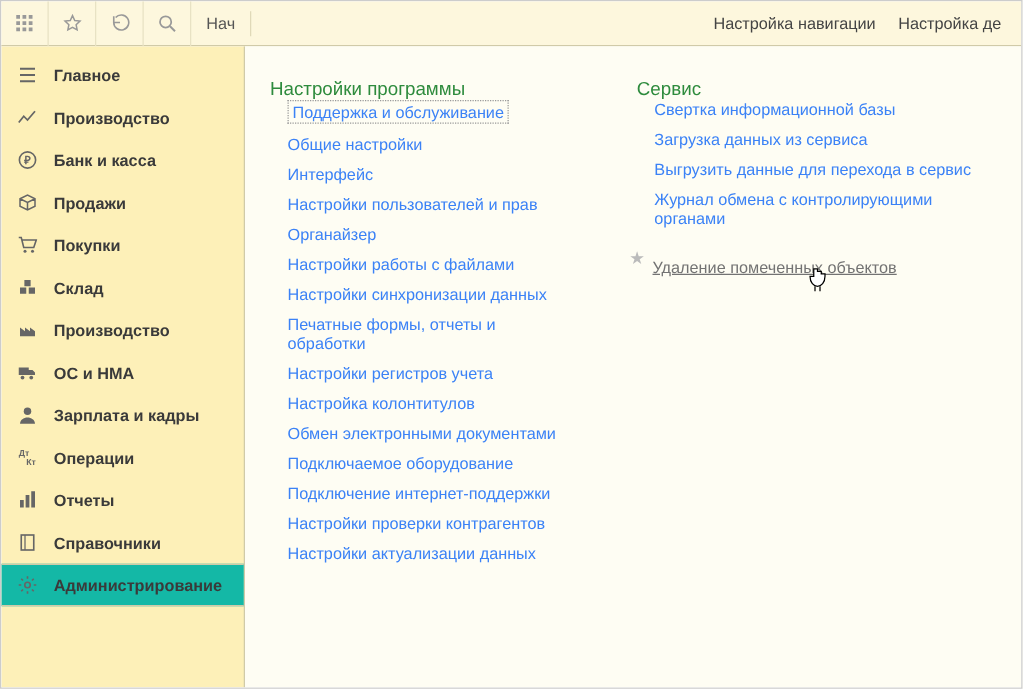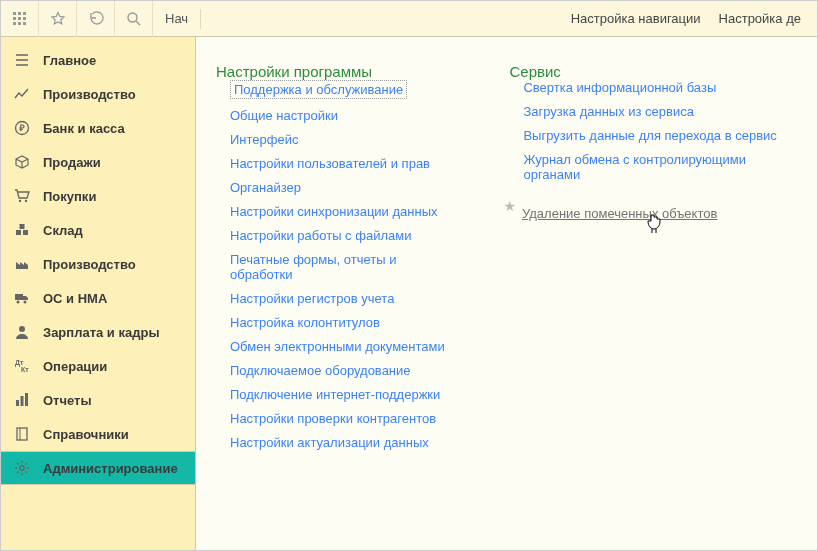--- a/index.html
+++ b/index.html
@@ -272,22 +272,22 @@
 
     <div class="content">
       <div class="col">
         <h2>Настройки программы</h2>
         <div class="links">
           <a class="boxed">Поддержка и обслуживание</a>
           <a>Общие настройки</a>
           <a>Интерфейс</a>
           <a>Настройки пользователей и прав</a>
           <a>Органайзер</a>
+          <a>Настройки работы с файлами</a>
           <a>Настройки синхронизации данных</a>
-          <a>Настройки работы с файлами</a>
           <a>Печатные формы, отчеты и обработки</a>
           <a>Настройки регистров учета</a>
           <a>Настройка колонтитулов</a>
           <a>Обмен электронными документами</a>
           <a>Подключаемое оборудование</a>
           <a>Подключение интернет-поддержки</a>
           <a>Настройки проверки контрагентов</a>
           <a>Настройки актуализации данных</a>
         </div>
       </div>

